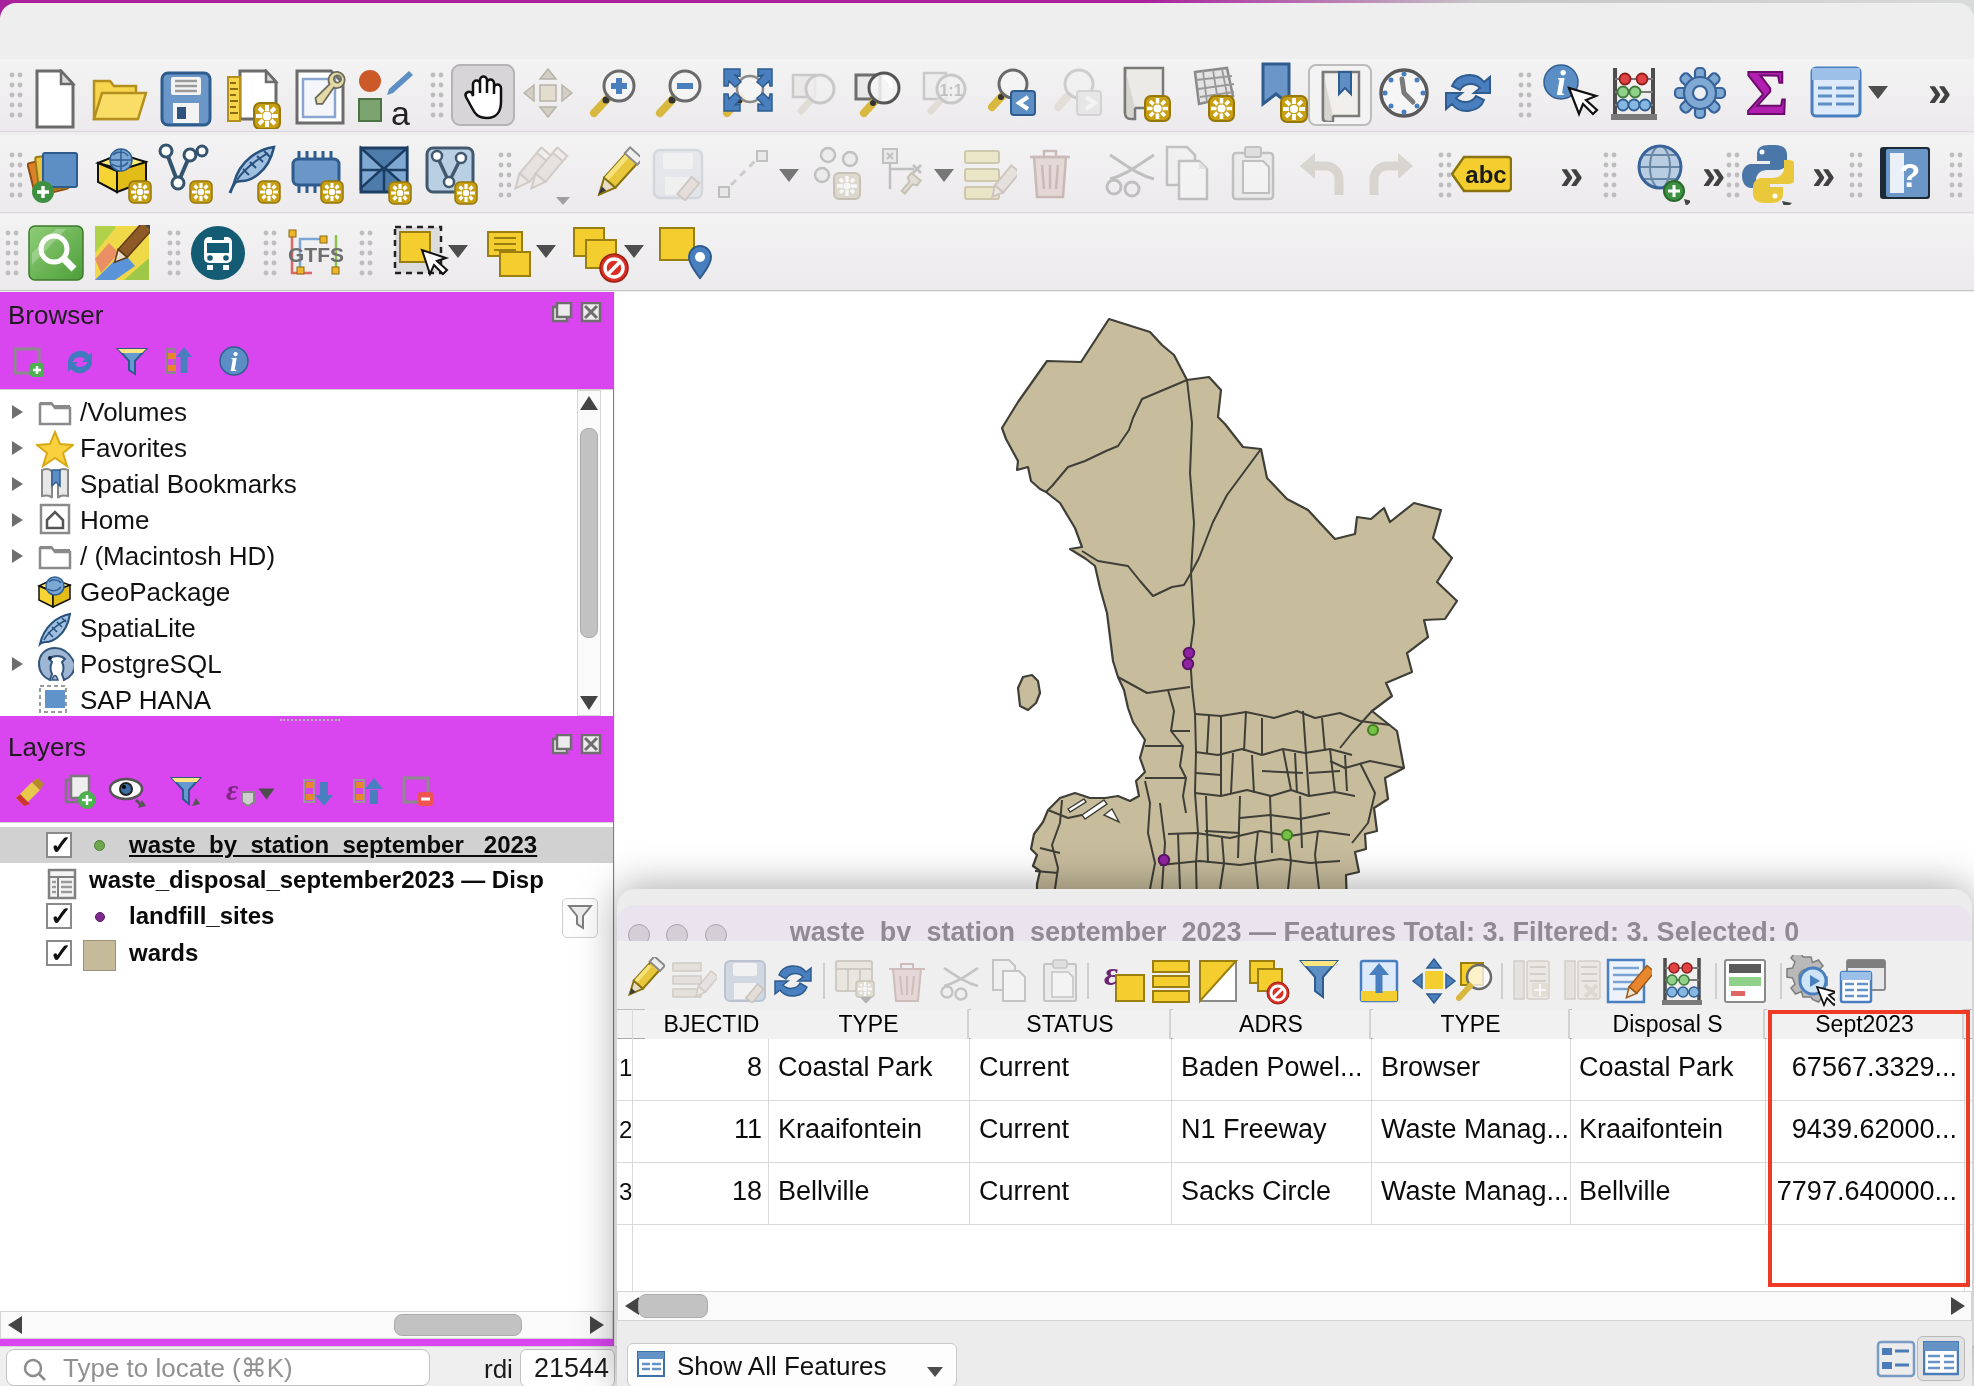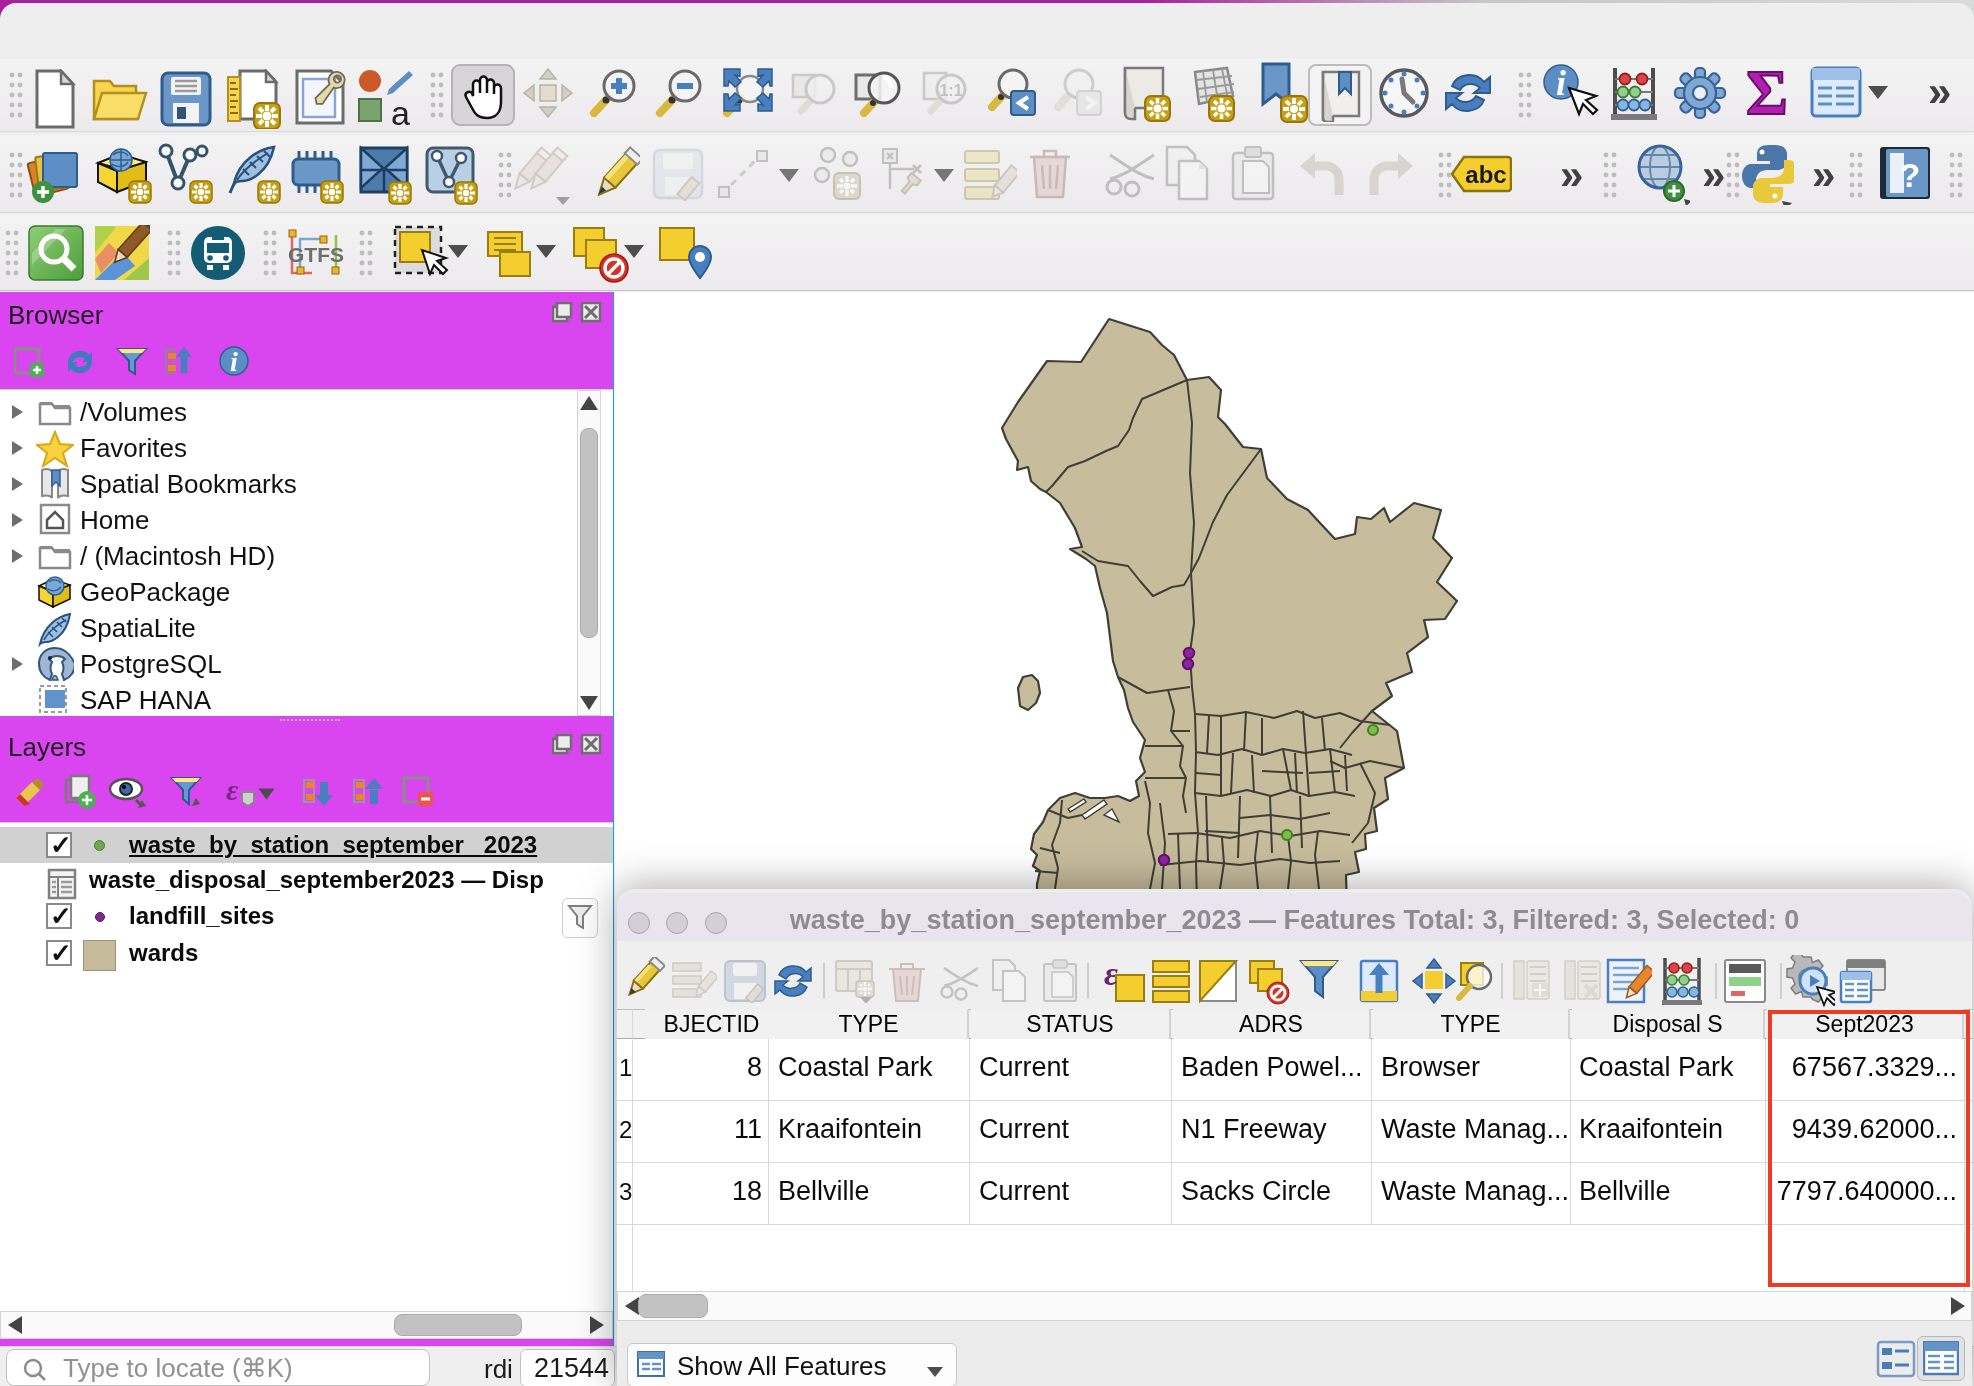--- a/index.html
+++ b/index.html
@@ -22,21 +22,21 @@
 .tri{position:absolute;width:0;height:0;border-left:11px solid #6e6e6e;border-top:7px solid transparent;border-bottom:7px solid transparent}
 .vsb{position:absolute;background:#fafafa;border:1px solid #d4d4d4}
 .thumb{position:absolute;background:#c2c2c2;border:1px solid #ababab;border-radius:8px}
 .arrowup{width:0;height:0;border-bottom:14px solid #444;border-left:9px solid transparent;border-right:9px solid transparent;position:absolute}
 .arrowdn{width:0;height:0;border-top:14px solid #444;border-left:9px solid transparent;border-right:9px solid transparent;position:absolute}
 .arrowlf{width:0;height:0;border-right:14px solid #444;border-top:9px solid transparent;border-bottom:9px solid transparent;position:absolute}
 .arrowrt{width:0;height:0;border-left:14px solid #444;border-top:9px solid transparent;border-bottom:9px solid transparent;position:absolute}
 .chk{position:absolute;width:26px;height:26px;border:2px solid #8a8a8a;background:#fff}
 .chk:after{content:"✓";position:absolute;left:2px;top:-4px;font-size:26px;color:#111;font-weight:bold}
 #attrwin{position:absolute;left:617px;top:886px;width:1355px;height:500px;background:#ececec;border-radius:18px 18px 0 0;box-shadow:0 -2px 40px rgba(0,0,0,.35)}
-#atitle{position:absolute;left:0;top:4px;width:100%;height:52px;background:#e9e4ed;border-bottom:1px solid #cfcacd;border-radius:18px 18px 0 0}
+#atitle{position:absolute;left:0;top:16px;width:100%;height:52px;background:#e9e4ed;border-bottom:1px solid #cfcacd;border-radius:18px 18px 0 0}
 #atoolbar{position:absolute;left:0;top:52px;width:100%;height:68px;background:#f0eff0}
 #atable{position:absolute;left:0;top:120px;width:1355px;height:282px;background:#fff}
 .hcell{position:absolute;top:0;height:30px;background:#f2f1f2;border-right:2px solid #d2d2d2;font-size:23px;color:#000;text-align:center;line-height:30px}
 .tcell{position:absolute;font-size:27px;color:#0c0c0c;white-space:nowrap}
 .gline{position:absolute;background:#d9d9d9}
 #redbox{position:absolute;left:1151px;top:121px;width:202px;height:277px;border:4px solid #ee3b26}
 .sep{position:absolute;width:2px;background:#d0cfd0}
 .caret{position:absolute;width:0;height:0;border-top:13px solid #4d4d4d;border-left:10px solid transparent;border-right:10px solid transparent}
 .chev{position:absolute;font-size:42px;font-weight:bold;color:#414141;line-height:36px}
 svg.i{position:absolute;overflow:hidden}

